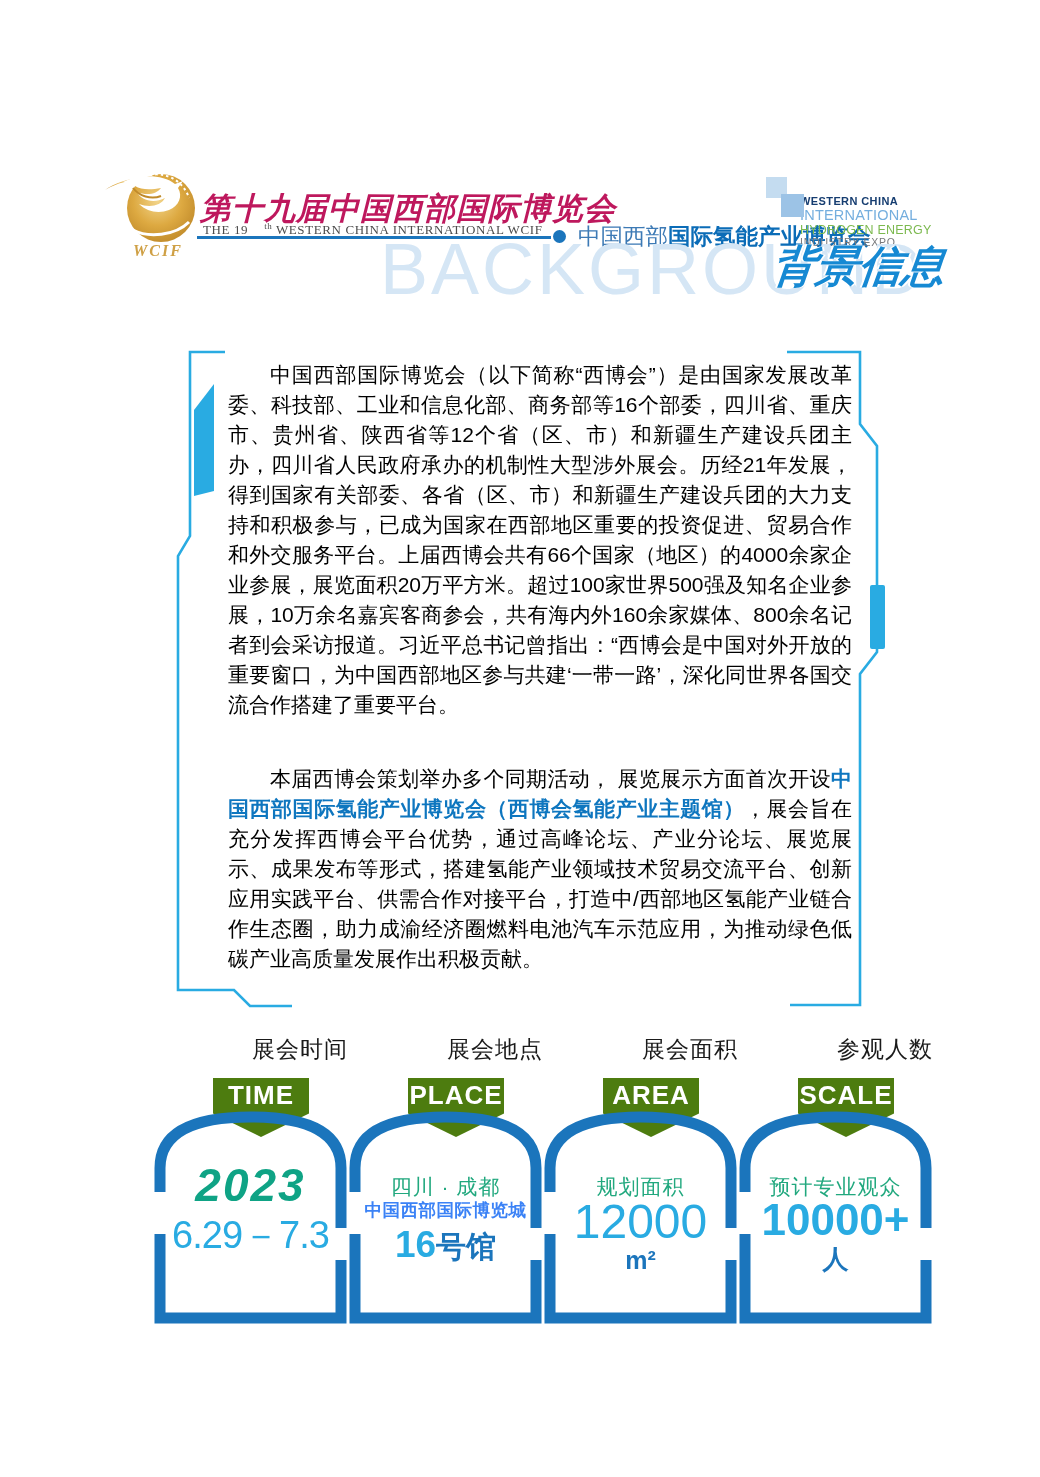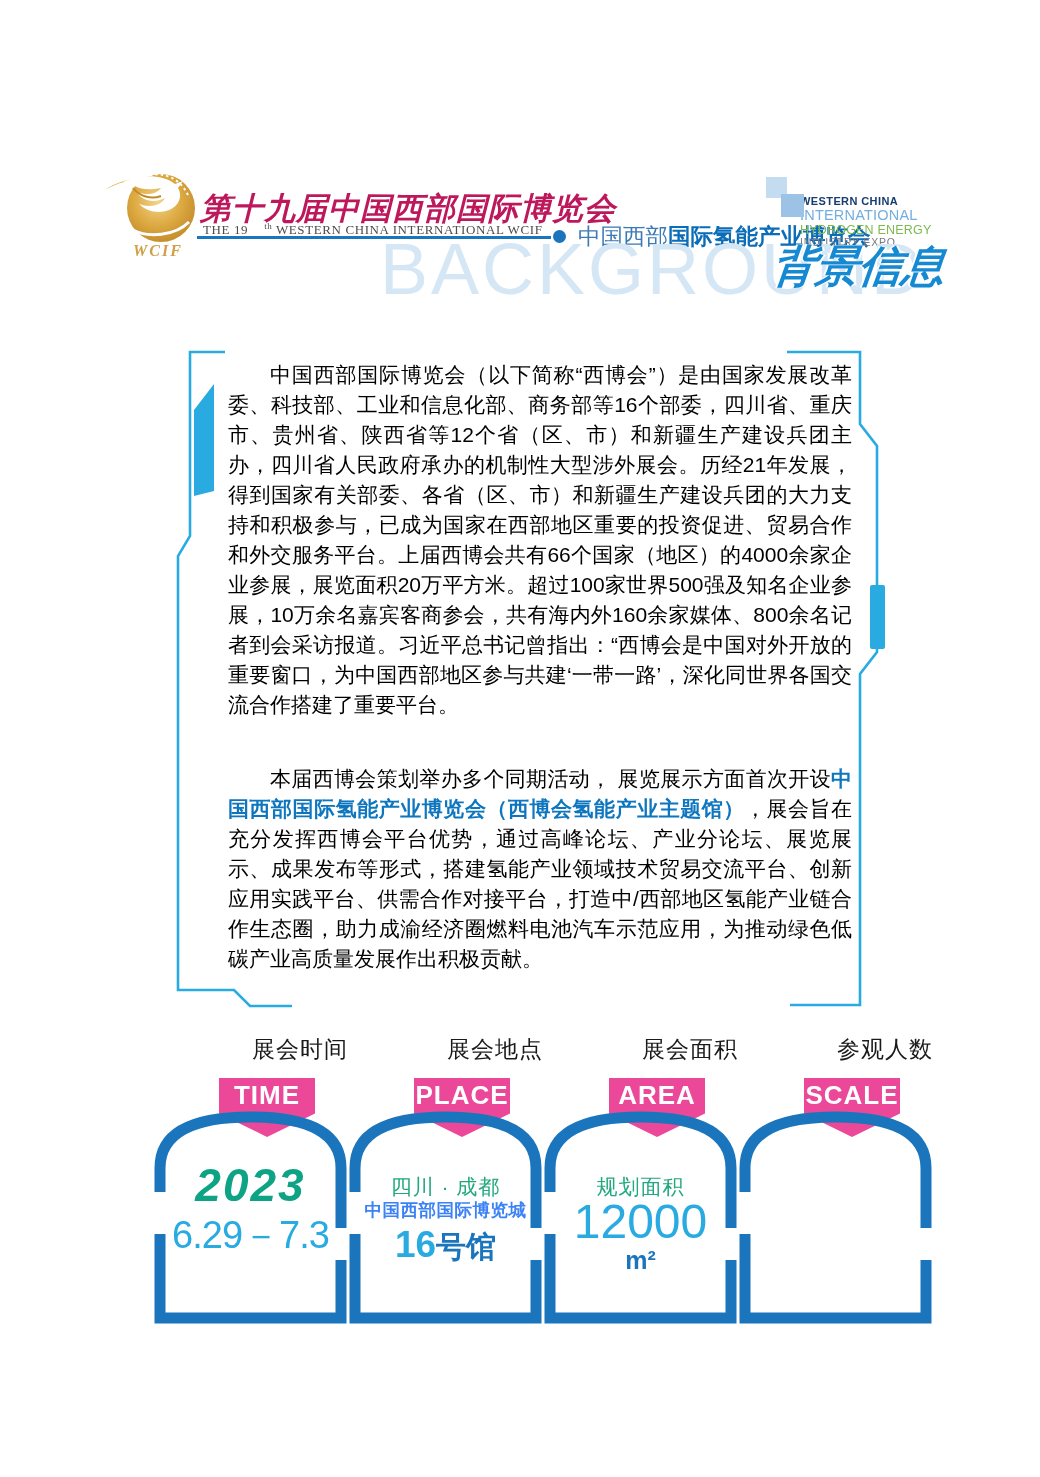--- a/index.html
+++ b/index.html
@@ -35,21 +35,21 @@
   .bodytext{position:absolute;left:228px;top:360px;width:624px;z-index:2;
             font-size:21px;line-height:30px;color:#000;text-align:justify;}
   .bodytext p{margin:0;text-indent:2em;}
   .bodytext p+p{margin-top:44px;}
   .bodytext strong{color:#0e76bf;}
 
   
   .card{position:absolute;top:1034px;width:195px;height:300px;}
   .card-label{position:absolute;left:0;top:0;width:100%;text-align:right;
               font-size:23px;color:#1a1a1a;font-weight:500;letter-spacing:1px;}
-  .pennant{position:absolute;left:66px;top:44px;width:96px;height:59px;background:#ec4899;
+  .pennant{position:absolute;left:60px;top:44px;width:96px;height:59px;background:#4d7c0f;
            clip-path:polygon(0 0,100% 0,100% 60%,50% 100%,0 60%);
            display:flex;justify-content:center;}
   .pennant span{color:#fff;font-size:26px;font-weight:600;letter-spacing:1px;margin-top:2px;}
   .arch{position:absolute;left:0;top:76px;width:195px;height:215px;}
   .card-content{position:absolute;left:-10px;top:76px;width:215px;height:215px;text-align:center;}
   .cc-line{position:absolute;left:0;width:100%;line-height:1;}
   .green-big{color:#0fa385;font-size:46px;font-weight:bold;letter-spacing:2px;font-style:italic;}
   .blue-big{color:#29ABE2;font-size:38px;font-weight:500;letter-spacing:-1px;}
   .green-sm{color:#21a87e;font-size:21px;letter-spacing:1px;}
   .blue-bold-sm{color:#3b82f6;font-size:17.5px;font-weight:bold;letter-spacing:.5px;text-align:center;}
@@ -169,15 +169,20 @@
     <div class="card-label">参观人数</div>
     <div class="pennant">
       <span>SCALE</span>
       </div>
     <svg class="arch" viewBox="0 0 195 215">
       <g fill="none" stroke="#1B75BC" stroke-width="11">
         <path d="M 7,82 V 58 C 7,20 45,7 97.5,7 C 150,7 188,20 188,58 V 118"></path>
         <path d="M 7,124 V 208 H 188 V 150"></path>
       </g>
     </svg>
+    <div class="card-content">
+      <div class="cc-line green-sm" style="top:66px">预计专业观众</div>
+      <div class="cc-line num-light" style="top:88px;font-size:44px">10000+</div>
+      <div class="cc-line unit-dark" style="top:136px;font-size:26px">人</div>
+    </div>
   </div>
 
 </div>
 
 </body></html>

